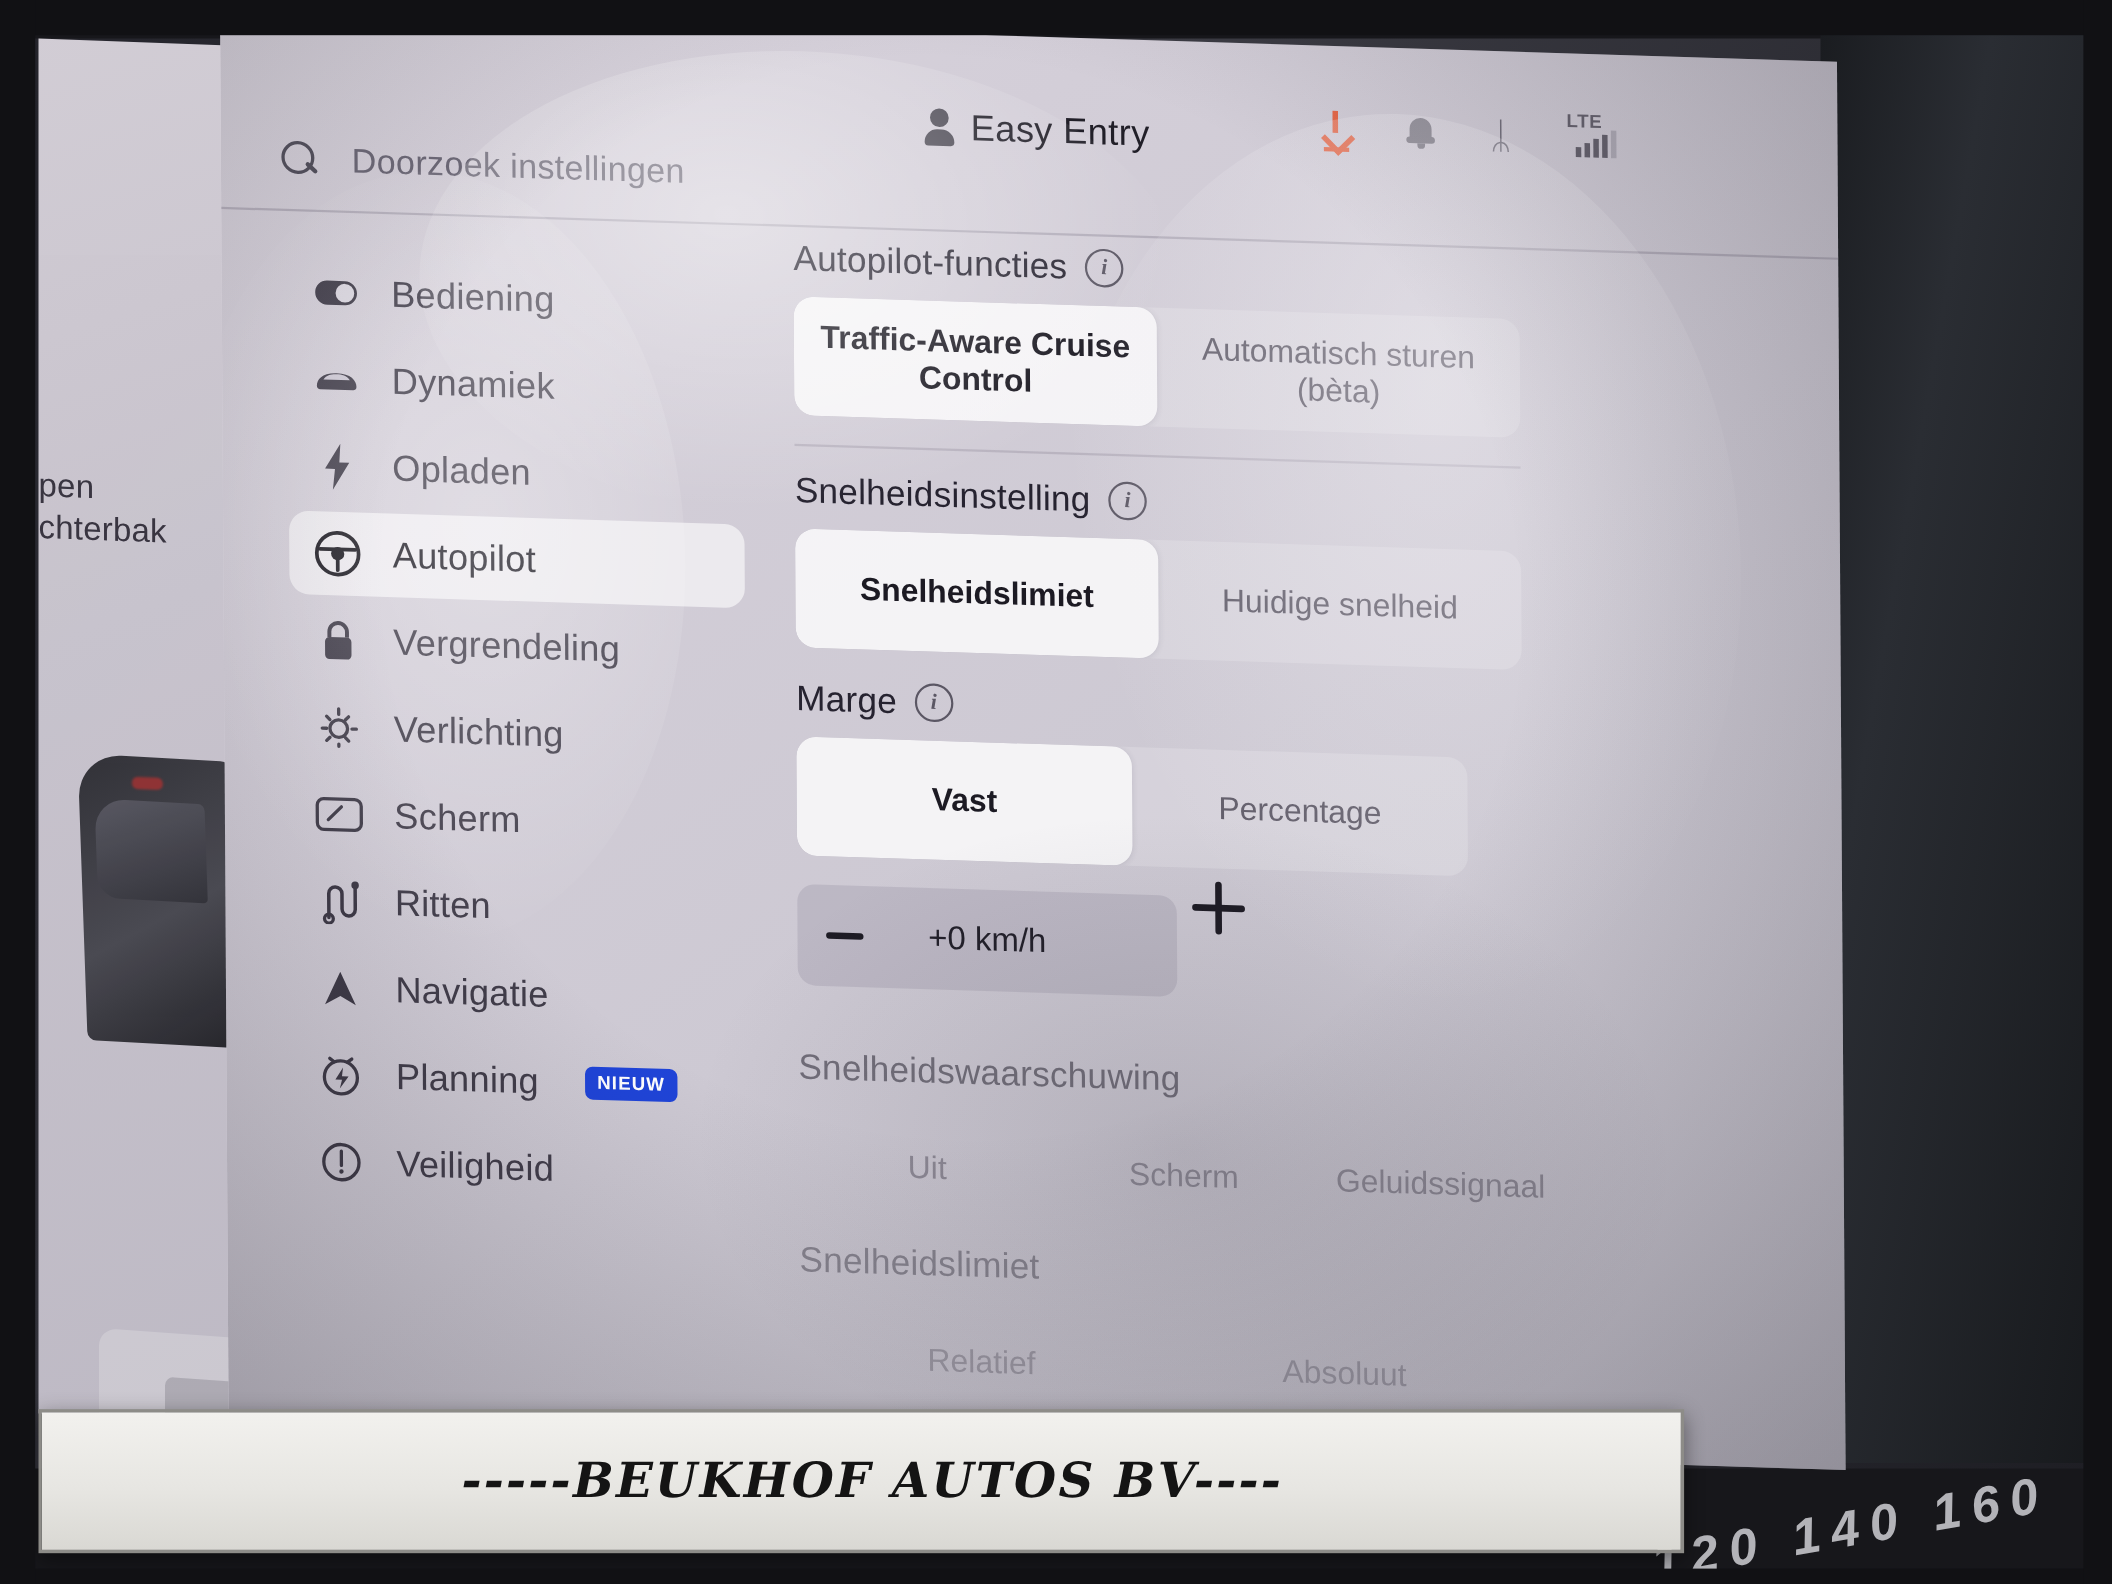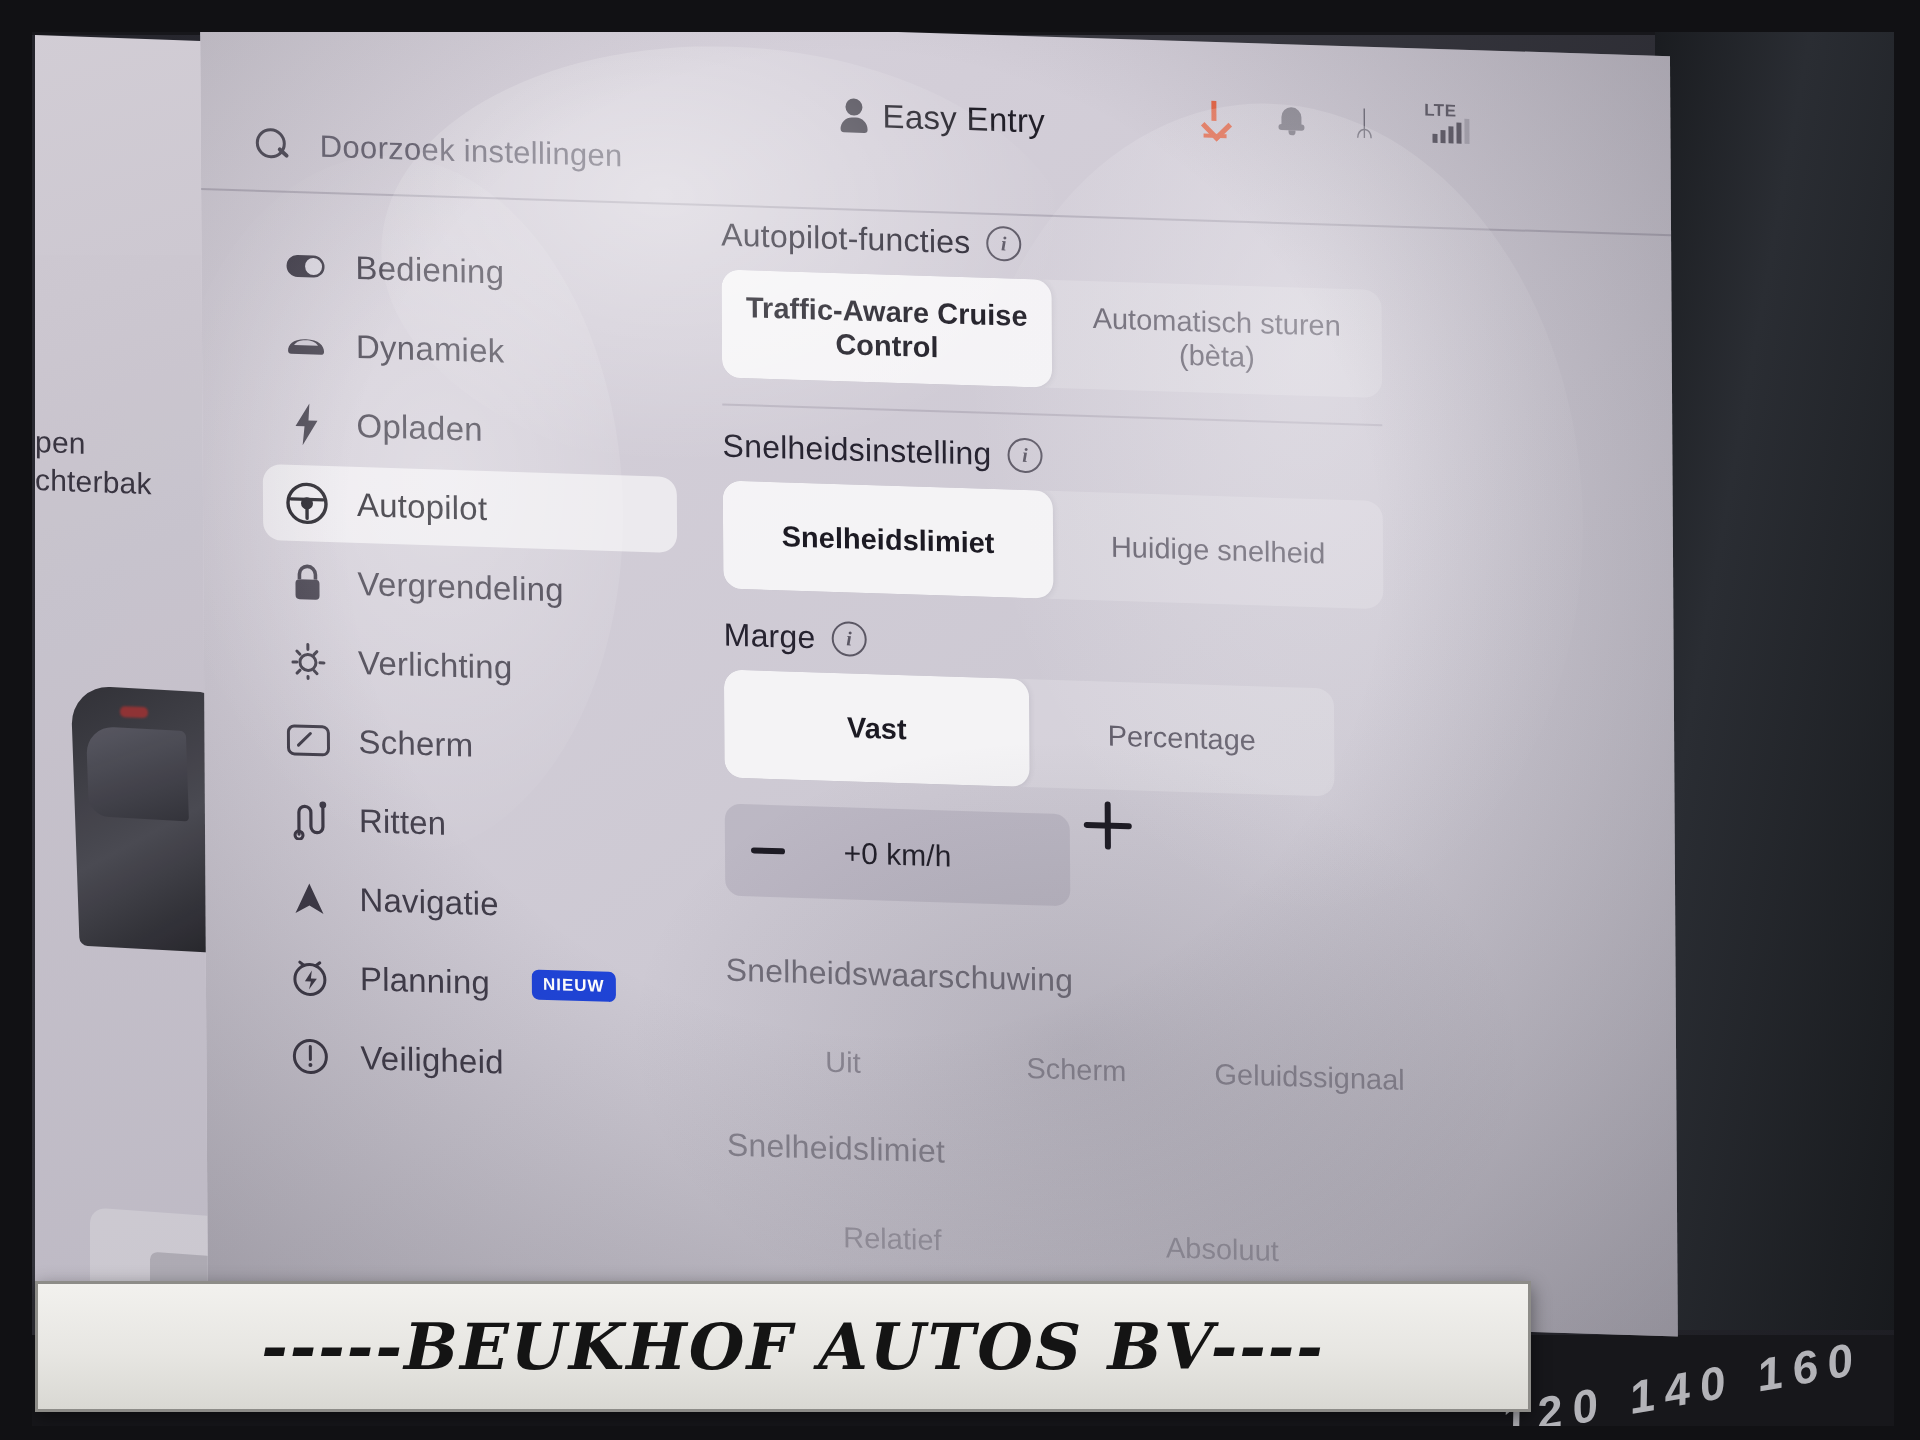--- a/index.html
+++ b/index.html
@@ -115,21 +115,21 @@
   .plus:before{left:0;top:21px;width:48px;height:6px;}
   .plus:after{left:21px;top:0;width:6px;height:48px;}
 
   .sec.faded{opacity:.55;}
   .sec.faded2{opacity:.4;}
 
   
   .banner{position:absolute;left:35px;bottom:28px;width:1490px;height:125px;
     background:linear-gradient(180deg,#f2f1ee 0%,#e7e6e2 55%,#d9d8d3 100%);
     border:3px solid #8d8c88;display:flex;align-items:center;justify-content:center;box-shadow:0 6px 18px rgba(0,0,0,.45);}
-  .banner span{font-family:"DejaVu Serif",serif;font-style:italic;font-weight:700;font-size:64px;color:#141414;letter-spacing:2px;white-space:nowrap;margin-left:20px;}
+  .banner span{font-family:"DejaVu Serif",serif;font-style:italic;font-weight:700;font-size:44px;color:#141414;letter-spacing:2px;white-space:nowrap;margin-left:20px;}
   
   .speedo{position:absolute;right:55px;bottom:24px;color:#cfcfd4;font-size:46px;font-style:italic;font-weight:700;
     letter-spacing:10px;transform:rotate(-10deg);opacity:.85;white-space:nowrap;}
 </style>
 </head>
 <body>
 
 <div id="stage">
 
   <div class="photo-frame"></div>

